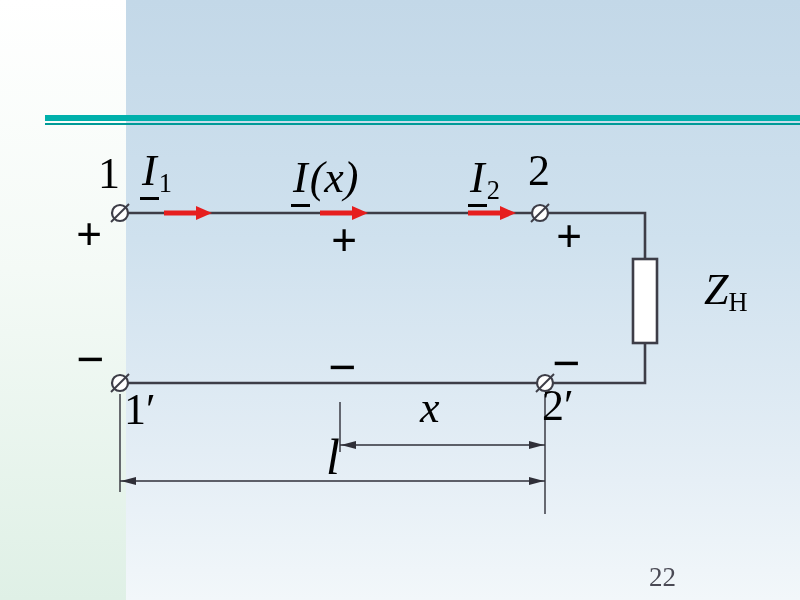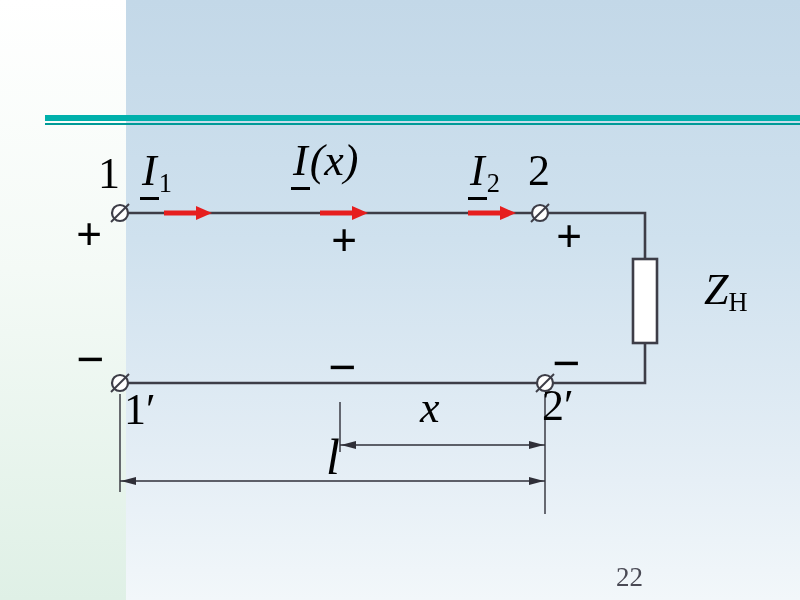--- a/index.html
+++ b/index.html
@@ -13,21 +13,21 @@
   .rule .gap{height:2px;}
   .rule .thin{height:2px;background:#019a98;}
   svg.circuit{position:absolute;left:0;top:0;}
   .lbl{position:absolute;line-height:1;color:#000;white-space:nowrap;font-size:44px;}
   .it{font-style:italic;}
   .ph{border-bottom:3px solid #000;padding:0 2px 2px 2px;font-style:italic;}
   .lbl sub{font-size:0.60em;line-height:0;font-style:normal;vertical-align:-0.25em;}
   .sign{font-size:46px;font-weight:bold;}
   .minus{font-size:50px;font-weight:bold;}
   .dim-lbl{font-size:44px;font-style:italic;}
-  .page-num{position:absolute;left:616px;top:562px;font-size:27px;color:#4a4a55;
+  .page-num{position:absolute;left:649px;top:562px;font-size:27px;color:#4a4a55;
     font-family:"Liberation Serif",serif;}
 </style>
 </head>
 <body>
 
 <div class="slide">
   <div class="left-band"></div>
 
   <div class="rule">
     <div class="thick"></div>
@@ -95,24 +95,24 @@
   </svg>
 
   <div class="lbl" style="left:98px;top:152px">1</div>
   <div class="lbl" style="left:528px;top:149px">2</div>
   <div class="lbl" style="left:124px;top:388px">1′</div>
   <div class="lbl" style="left:542px;top:384px">2′</div>
 
   <div class="lbl" style="left:140px;top:149px">
     <span class="ph">I</span><sub>1</sub>
   </div>
-  <div class="lbl" style="left:291px;top:139px">
+  <div class="lbl" style="left:291px;top:156px">
     <span class="ph">I</span><span class="it">(x)</span>
   </div>
-  <div class="lbl" style="left:468px;top:149px">
+  <div class="lbl" style="left:468px;top:156px">
     <span class="ph">I</span><sub>2</sub>
   </div>
 
   <div class="lbl sign" style="left:76px;top:212px">+</div>
   <div class="lbl sign" style="left:331px;top:218px">+</div>
   <div class="lbl sign" style="left:556px;top:214px">+</div>
 
 
   <div class="lbl" style="left:704px;top:268px">
     <span class="it">Z</span><sub>H</sub>

